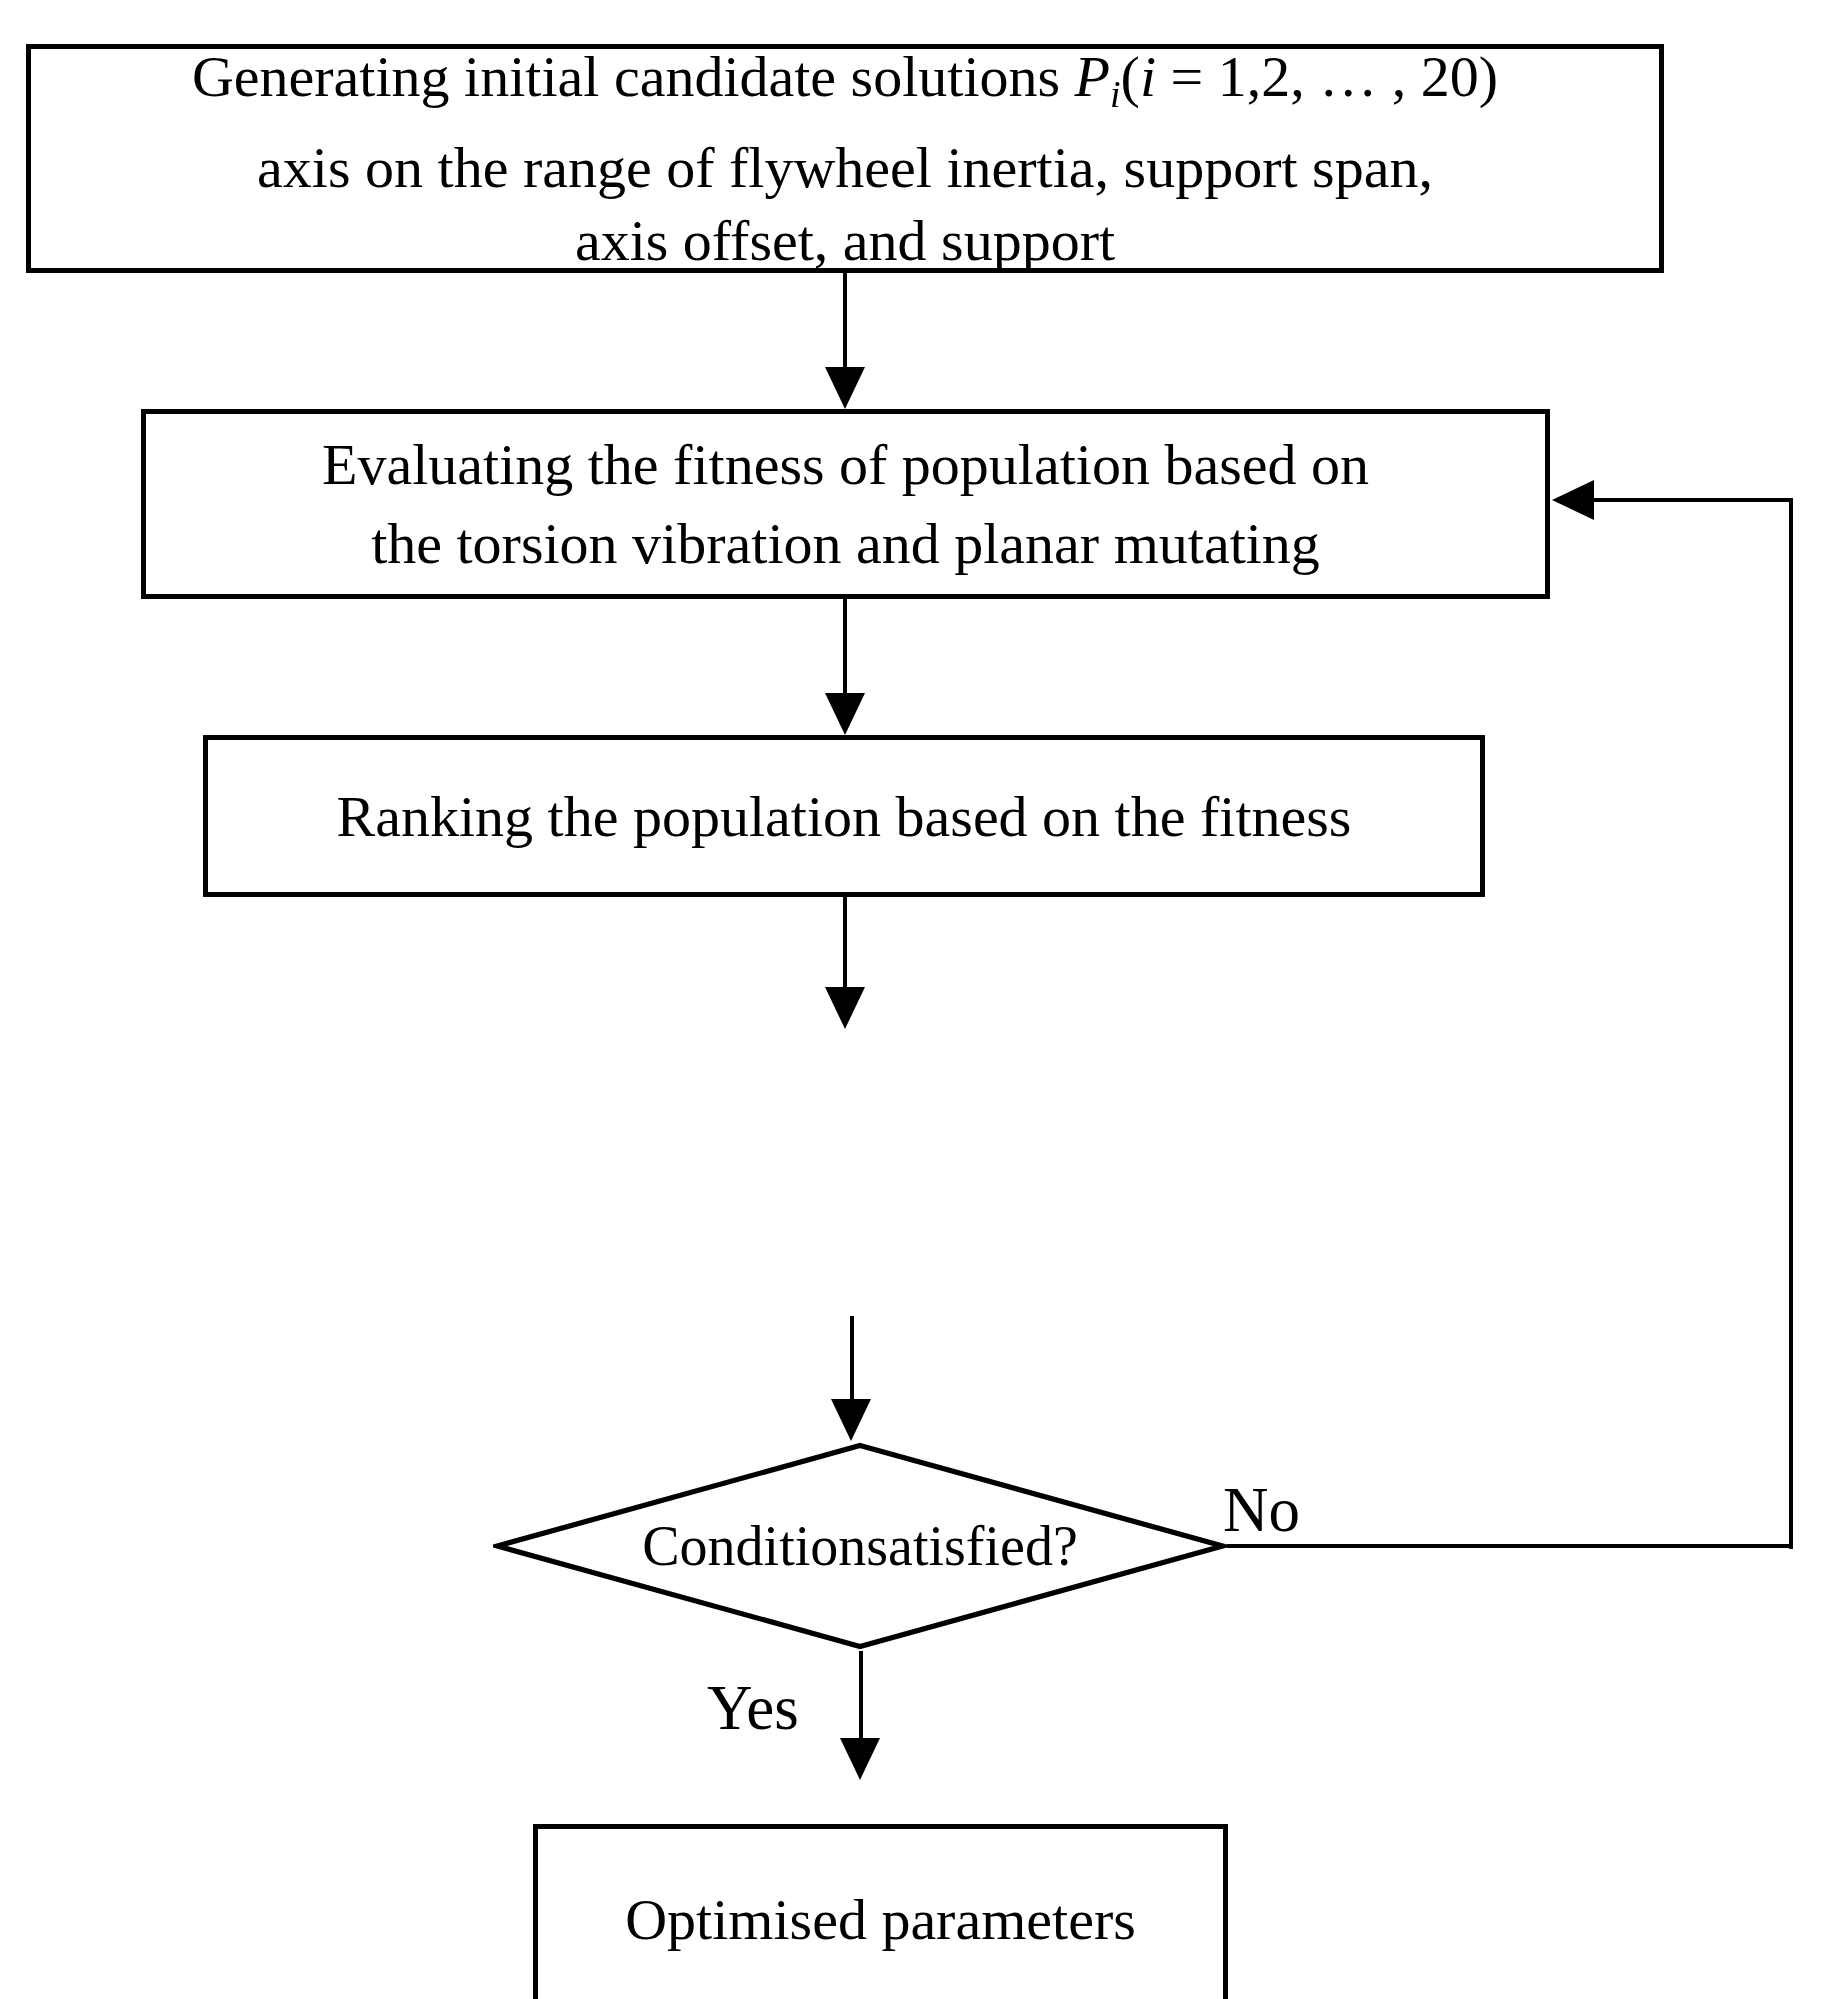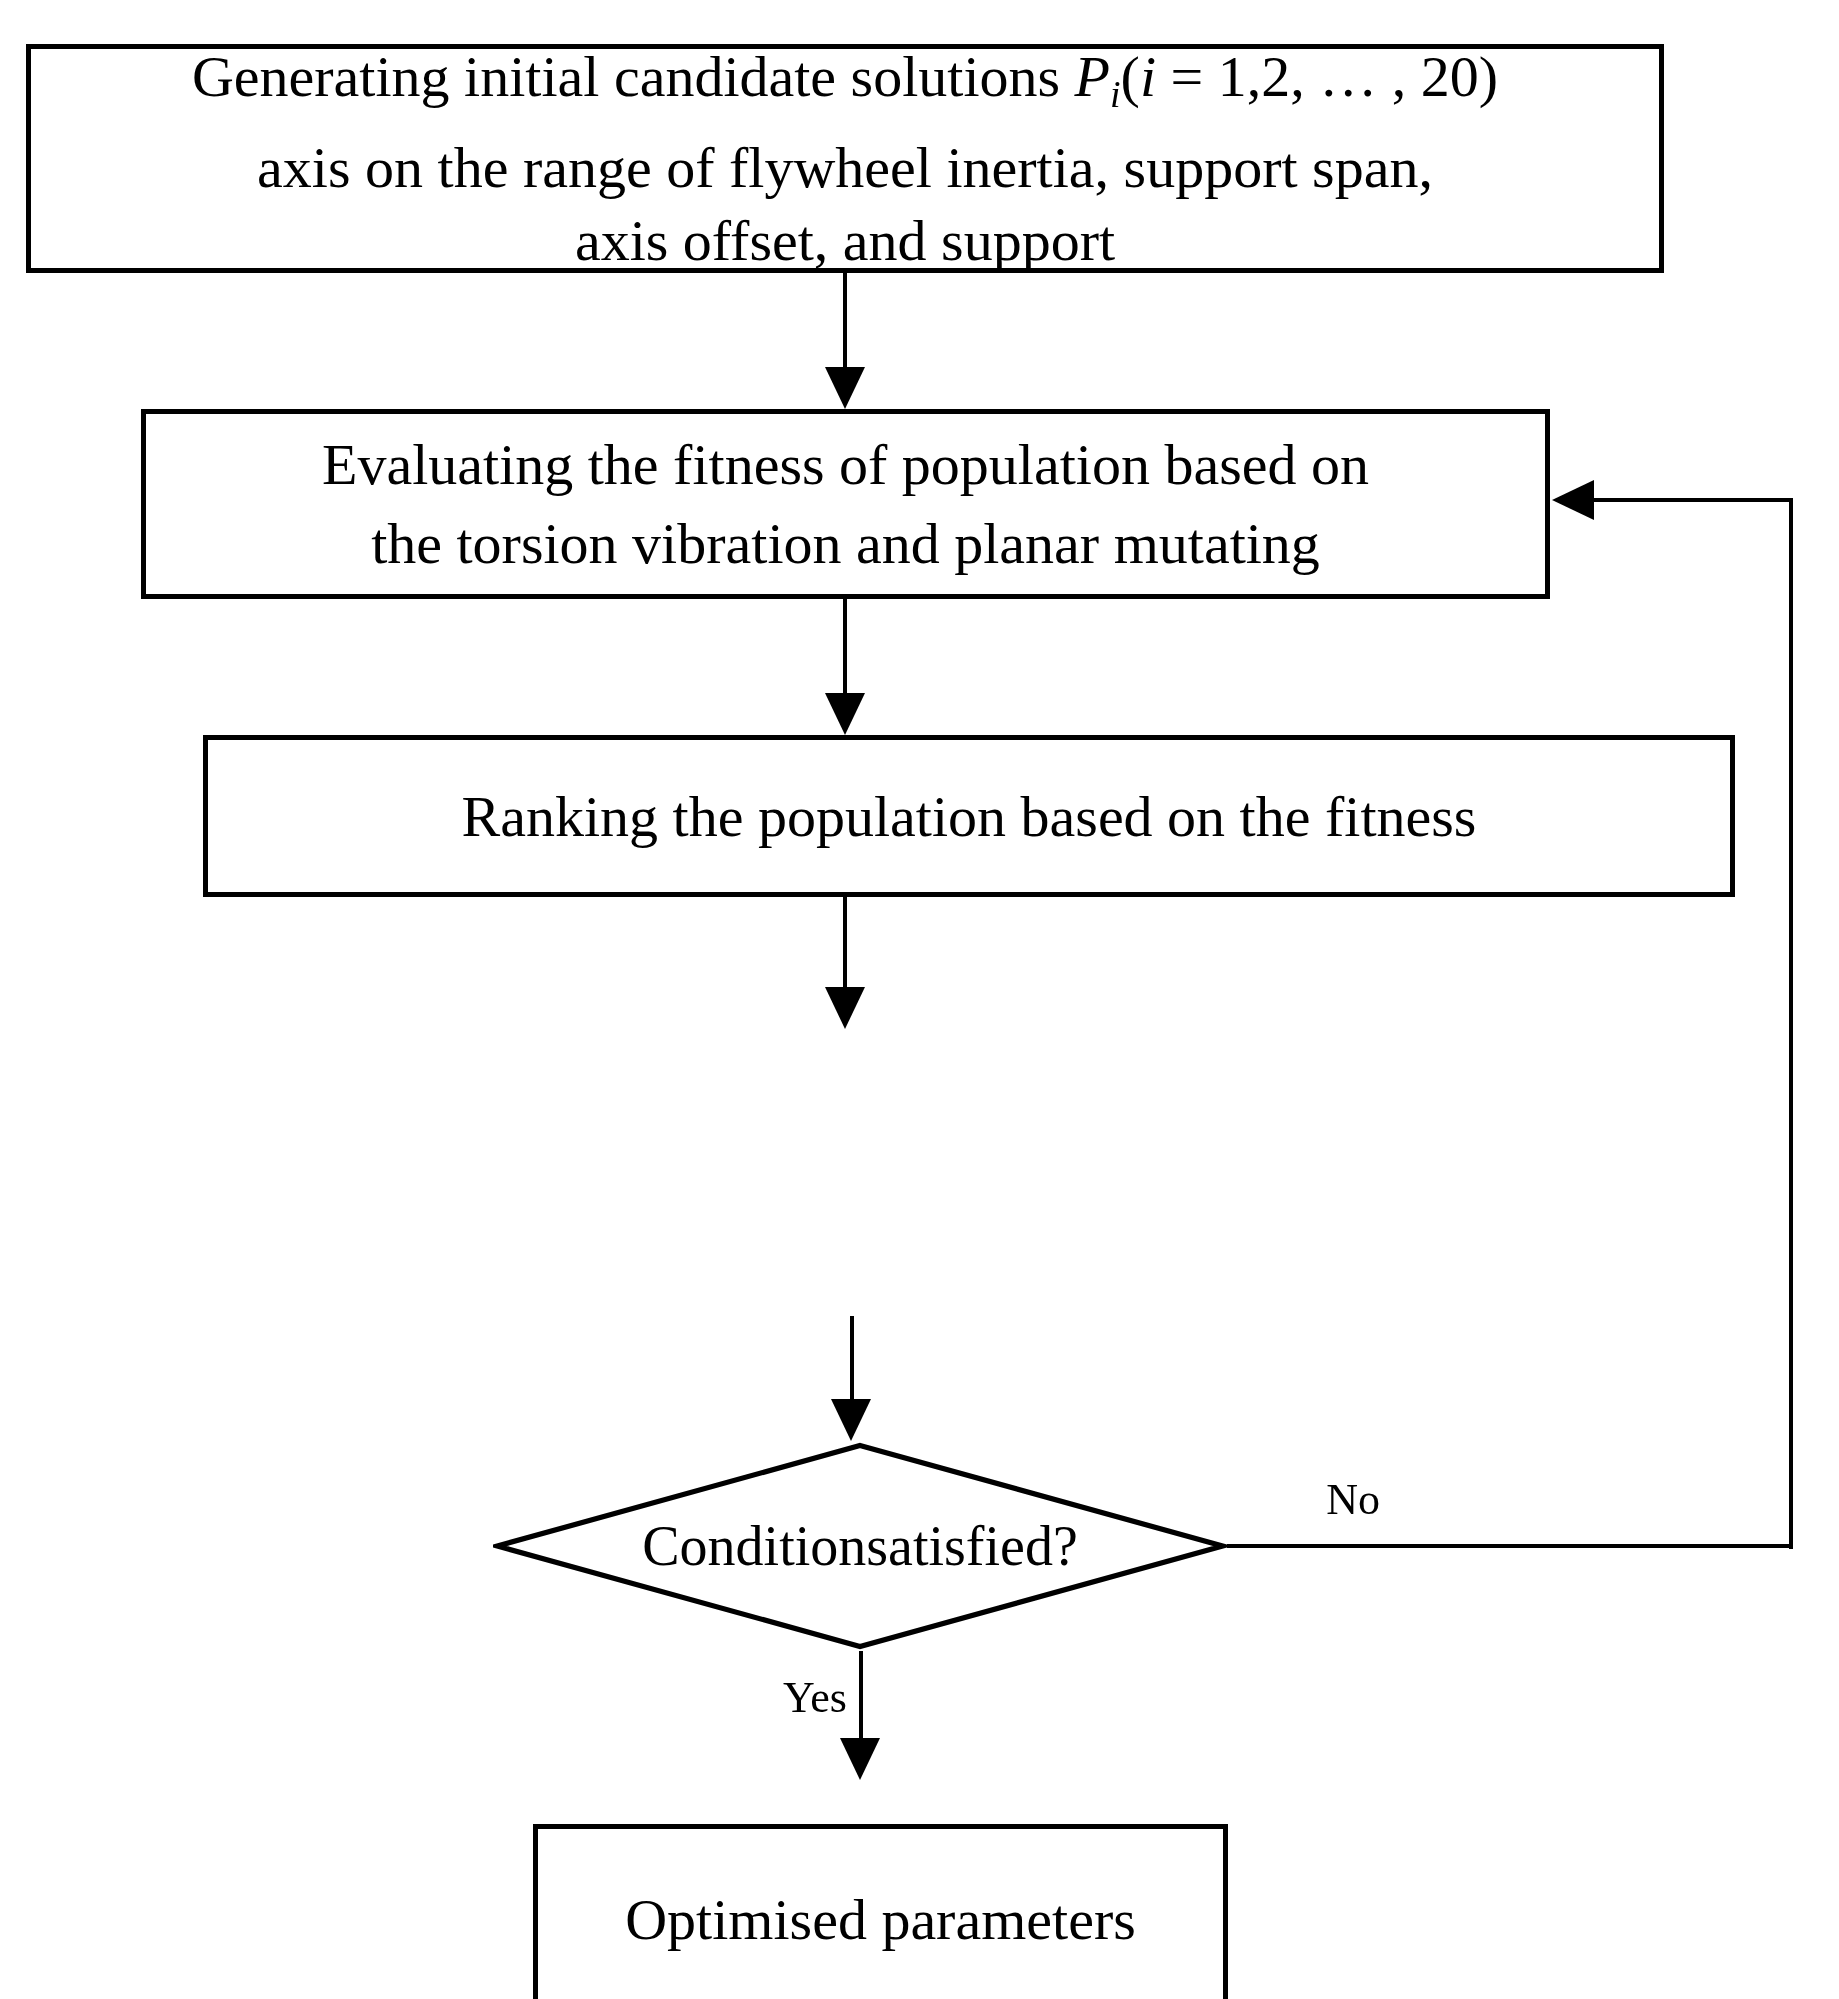--- a/index.html
+++ b/index.html
@@ -34,36 +34,36 @@
     border-top: 42px solid var(--stroke, #000000);
   }
   .ahead-left {
     position: absolute; width: 0; height: 0;
     border-top: 20px solid transparent;
     border-bottom: 20px solid transparent;
     border-right: 42px solid var(--stroke, #000000);
   }
   .flabel {
     position: absolute;
-    font-size: 44px;
-    text-align: right;
+    font-size: 63px;
+    text-align: left;
     white-space: nowrap;
   }
   #decision-text {
     position: absolute;
     left: 493px; top: 1441px; width: 734px; height: 210px;
     display: flex; flex-direction: row;
     align-items: center; justify-content: center;
     font-size: 56px; line-height: 86px; text-align: center;
   }
   #decision-svg { position: absolute; left: 493px; top: 1441px; }
   
   #box-generate-initial   { left: 26px;  top: 44px;   width: 1638px; height: 229px; line-height: 73px; }
   #box-evaluate-fitness   { left: 141px; top: 409px;  width: 1409px; height: 190px; line-height: 79px; }
-  #box-rank-population    { left: 203px; top: 735px;  width: 1532px; height: 162px; line-height: 77px; }
+  #box-rank-population    { left: 203px; top: 735px;  width: 1282px; height: 162px; line-height: 77px; }
   #box-generate-new       { left: 223px; top: 1029px; width: 1258px; height: 287px; line-height: 84px; }
   #box-optimised          { left: 533px; top: 1780px; width: 695px;  height: 191px; line-height: 77px; margin-top: 44px; }
 </style>
 </head>
 <body>
 
 <div id="canvas" style="--stroke: #000000; --bg: #ffffff;">
 
   <div class="pbox" id="box-generate-initial">
     <span class="tline"><span>Generating initial candidate solutions </span><span class="it">P</span><span class="sub">i</span><span>(</span><span class="it">i</span><span> = 1,2, … , 20)</span></span>

